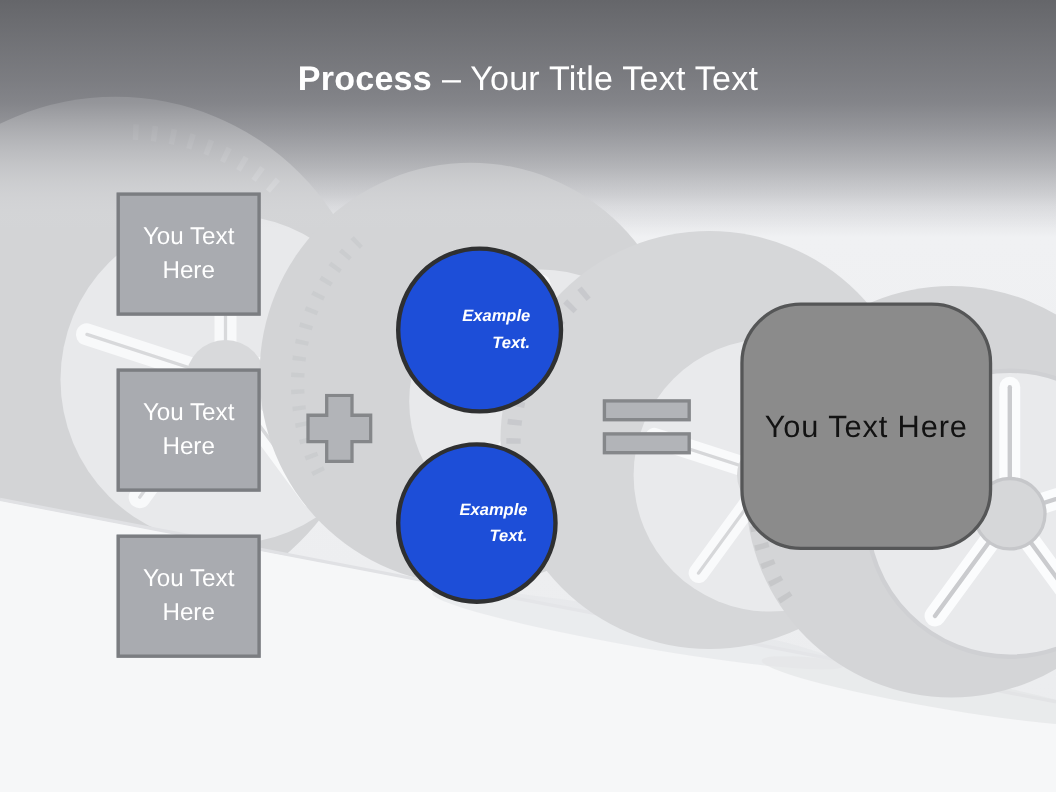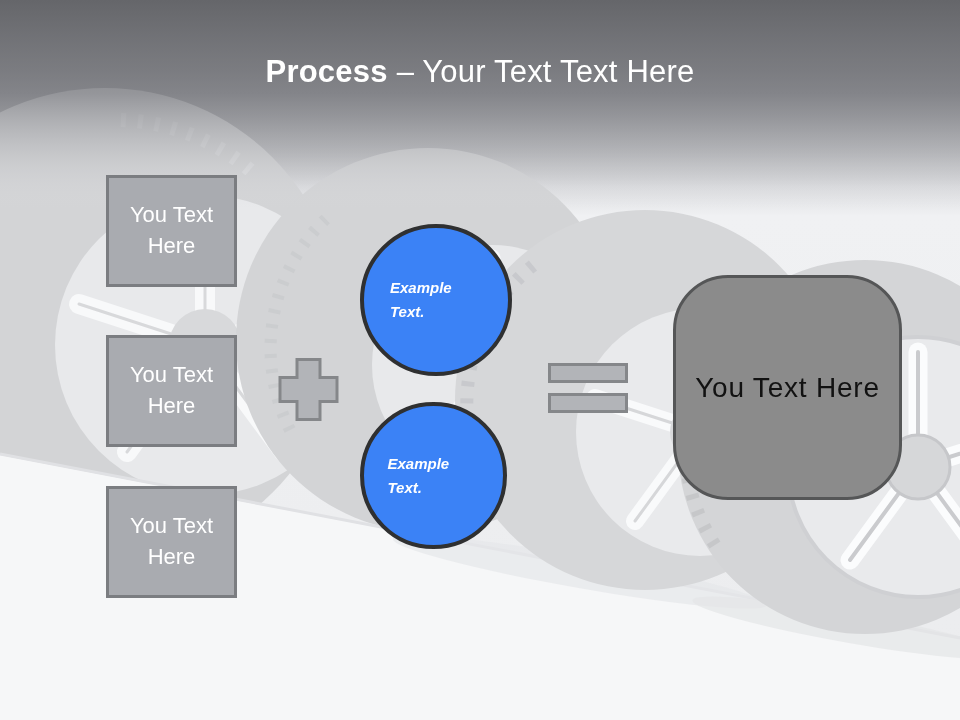--- a/index.html
+++ b/index.html
@@ -38,24 +38,24 @@
     position:absolute;left:548px;top:363px;width:80px;height:50px;
     display:flex;flex-direction:column;justify-content:space-between;
   }
   .eq .bar{
     height:20px;background:#b2b4b8;border:3px solid #85878a;box-sizing:border-box;
   }
 
   
   .ecircle{
     position:absolute;left:360px;border-radius:50%;
-    background:#3b82f6;border:4px solid #2f3031;box-sizing:border-box;
+    background:#1d4ed8;border:4px solid #2f3031;box-sizing:border-box;
     color:#ffffff;font-weight:bold;font-style:italic;
     font-size:15px;line-height:1.6;
-    display:flex;align-items:center;justify-content:center;text-align:left;
+    display:flex;align-items:center;justify-content:center;text-align:right;
   }
   .ecircle .lbl{width:92px;}
   .ecircle1{top:224px;width:152px;height:152px;}
   .ecircle2{top:402px;width:147px;height:147px;}
 
   
   .result{
     position:absolute;left:673px;top:275px;width:229px;height:225px;
     background:#8b8b8b;border:3px solid #555657;border-radius:55px;
     box-sizing:border-box;
@@ -168,21 +168,21 @@
         <line x1="918" y1="467" x2="850" y2="560"></line>
         <line x1="918" y1="467" x2="808" y2="432"></line>
       </g>
       <circle cx="918" cy="467" r="32" fill="#d6d7d9" stroke="#c6c7ca" stroke-width="3"></circle>
     </g>
 
     <rect width="960" height="208" fill="url(#hdrOverlay)"></rect>
   </svg>
 
   <div class="title">
-    <span class="bold">Process</span><span class="rest">– Your Text Text Here</span>
+    <span class="bold">Process</span><span class="rest">– Your Title Text Text</span>
   </div>
 
   <div class="pbox pbox1">
     <span class="lbl">You Text Here</span>
   </div>
   <div class="pbox pbox2">
     <span class="lbl">You Text Here</span>
   </div>
   <div class="pbox pbox3">
     <span class="lbl">You Text Here</span>

